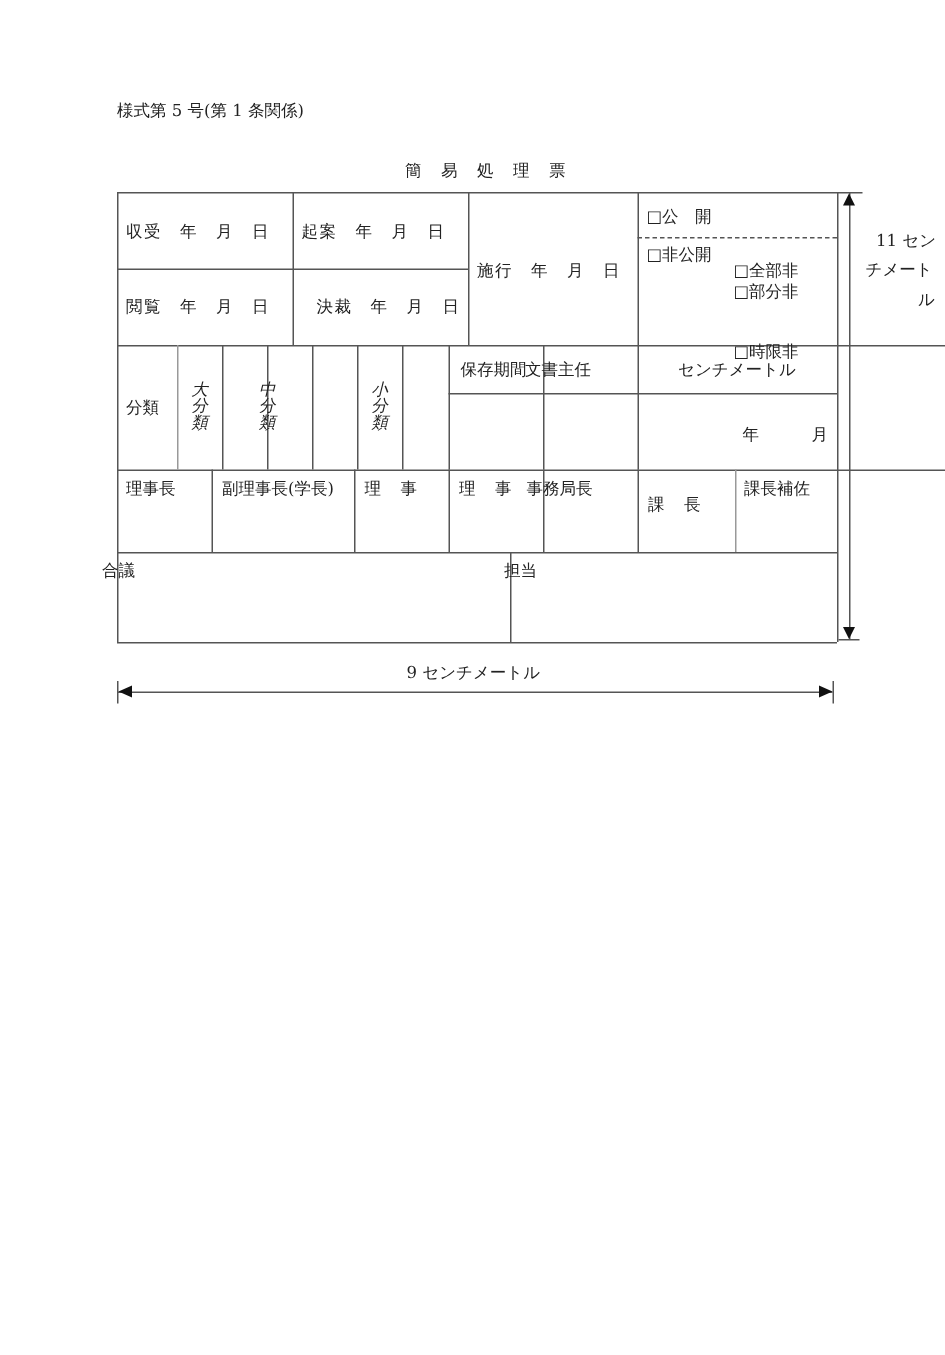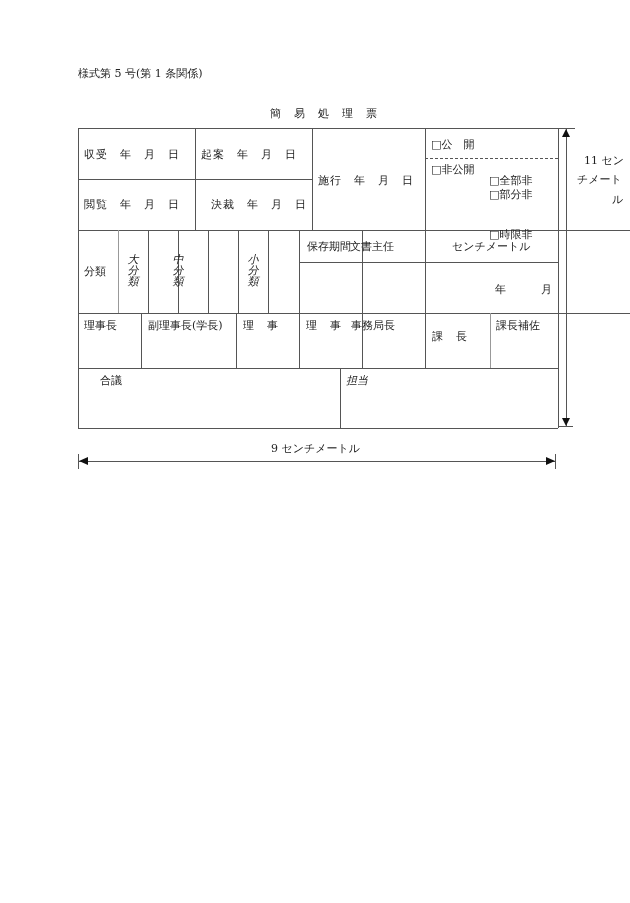--- a/index.html
+++ b/index.html
@@ -87,22 +87,22 @@
 <div class="abs txt" style="left:541px; top:283px;">月</div>
 
 <div class="abs txt" style="left:84px; top:319px;">理事長</div>
 <div class="abs txt" style="left:148px; top:319px;">副理事長(学長)</div>
 <div class="abs txt spaced" style="left:243px; top:319px;">理　事</div>
 <div class="abs txt spaced" style="left:306px; top:319px;">理　事</div>
 <div class="abs txt" style="left:351px; top:319px;">事務局長</div>
 <div class="abs txt spaced" style="left:432px; top:330px;">課　長</div>
 <div class="abs txt" style="left:496px; top:319px;">課長補佐</div>
 
-<div class="abs txt" style="left:100px; top:374px;">合議</div>
-<div class="abs txt" style="left:346px; top:374px;font-style:italic;">担当</div>
+<div class="abs txt" style="left:68px; top:374px;">合議</div>
+<div class="abs txt" style="left:336px; top:374px;">担当</div>
 
 <div>
   <div class="vl" style="left:566px; top:128px; height:298px;"></div>
   <div class="arrow-up" style="left:562px; top:129px;"></div>
   <div class="arrow-down" style="left:562px; top:418px;"></div>
   <div class="hl" style="left:559px; top:426px; width:14px;"></div>
   <div class="abs txt" style="left:584px; top:154px;">11 セン</div>
   <div class="abs txt" style="left:577px; top:173px;">チメート</div>
   <div class="abs txt" style="left:612px; top:193px;">ル</div>
 </div>

